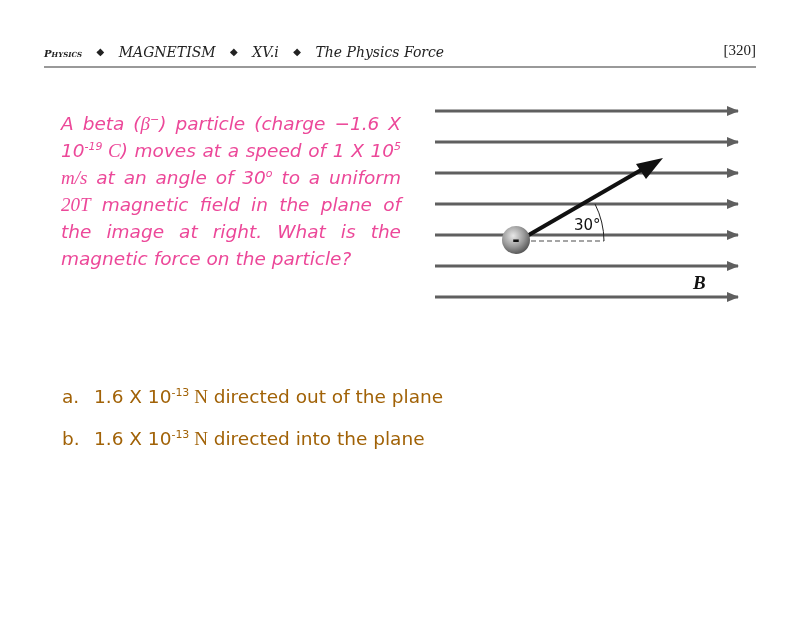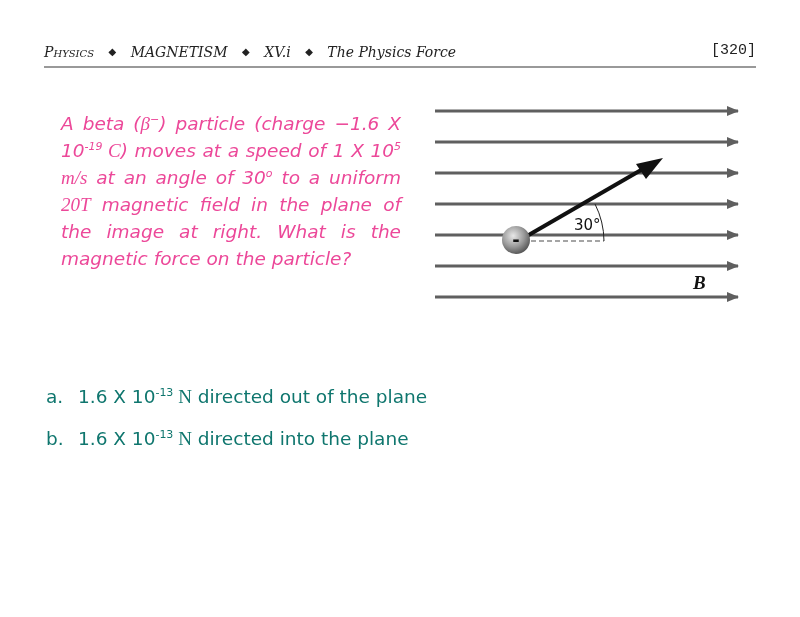--- a/index.html
+++ b/index.html
@@ -4,34 +4,34 @@
 <style>
   html, body { margin: 0; padding: 0; background: #ffffff; }
   body { width: 800px; height: 617px; position: relative; overflow: hidden; }
   .header {
     position: absolute; left: 44px; top: 44px; width: 712px; height: 22px;
     font-family: "DejaVu Serif", "Liberation Serif", serif; font-style: italic;
     font-size: 14px; color: #222;
   }
   .header .crumbs { position: absolute; left: 0; top: 0; white-space: nowrap; }
   .header .crumbs span { margin-right: 10px; }
-  .header .crumbs .sc { font-variant: small-caps; font-size: 14px; }
+  .header .crumbs .sc { font-variant: small-caps; font-size: 10px; font-weight: bold; }
   .header .crumbs .dot { font-style: normal; font-size: 10px; margin-right: 10px; position: relative; top: -2px; }
-  .header .page { position: absolute; right: 0; top: -2px; font-style: normal; font-family: Liberation Mono, monospace; font-size: 15px; }
+  .header .page { position: absolute; right: 0; top: -2px; font-style: normal; font-family: Liberation Serif, serif; font-size: 15px; }
   .rule { position: absolute; left: 44px; top: 66px; width: 712px; height: 2px; background: #999; }
   .question {
     position: absolute; left: 61px; top: 110px; width: 340px;
     font-family: "DejaVu Sans", "Liberation Sans", sans-serif; font-size: 18.5px;
     line-height: 27px; color: #ec4899; text-align: justify; font-style: italic;
   }
   .serif { font-family: "Liberation Serif", serif; font-size: 19px; }
   sup { font-size: 11px; line-height: 0; vertical-align: 0.6em; }
   .answers {
-    position: absolute; left: 46px; top: 386px;
-    font-family: "DejaVu Sans", "Liberation Sans", sans-serif; font-size: 18.5px; color: #0f766e;
+    position: absolute; left: 62px; top: 386px;
+    font-family: "DejaVu Sans", "Liberation Sans", sans-serif; font-size: 18.5px; color: #a16207;
   }
   .answer { height: 42px; white-space: nowrap; }
   .answer .letter { display: inline-block; width: 32px; }
   .sqrt { font-family: "DejaVu Sans", sans-serif; }
   .sqrt .rad { border-top: 1.5px solid #111; padding-left: 1px; }
   svg.diagram { position: absolute; left: 0; top: 0; }
 </style>
 </head>
 <body>
 

